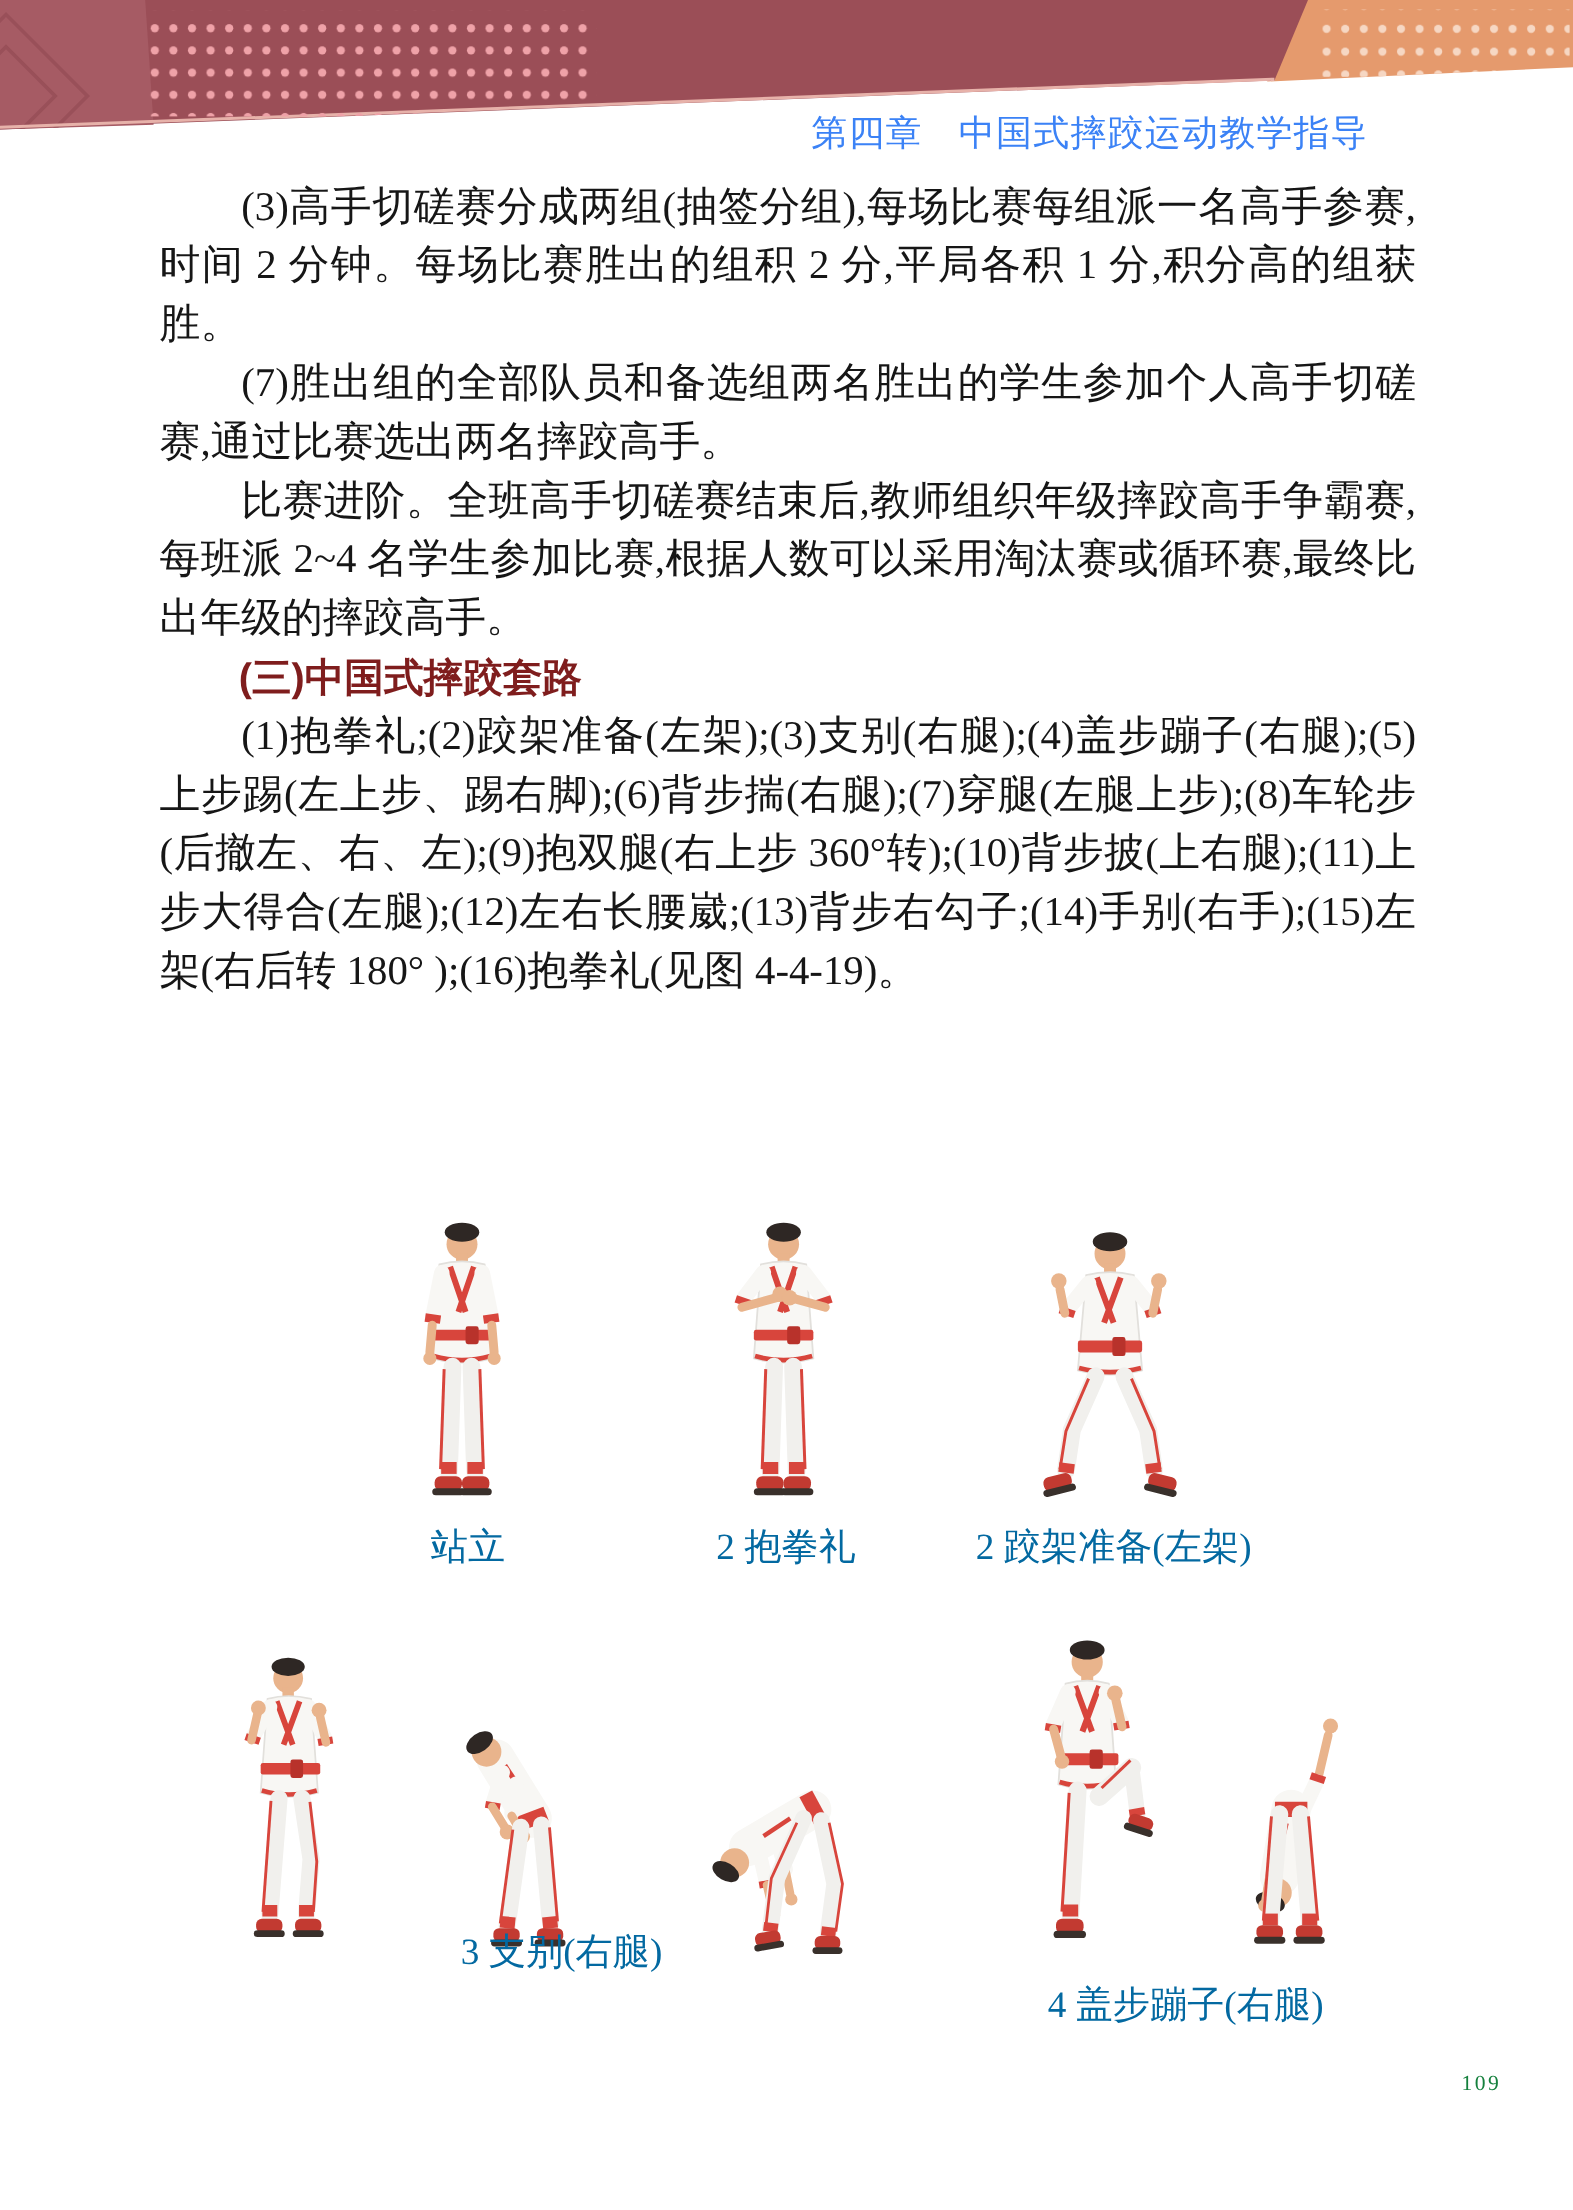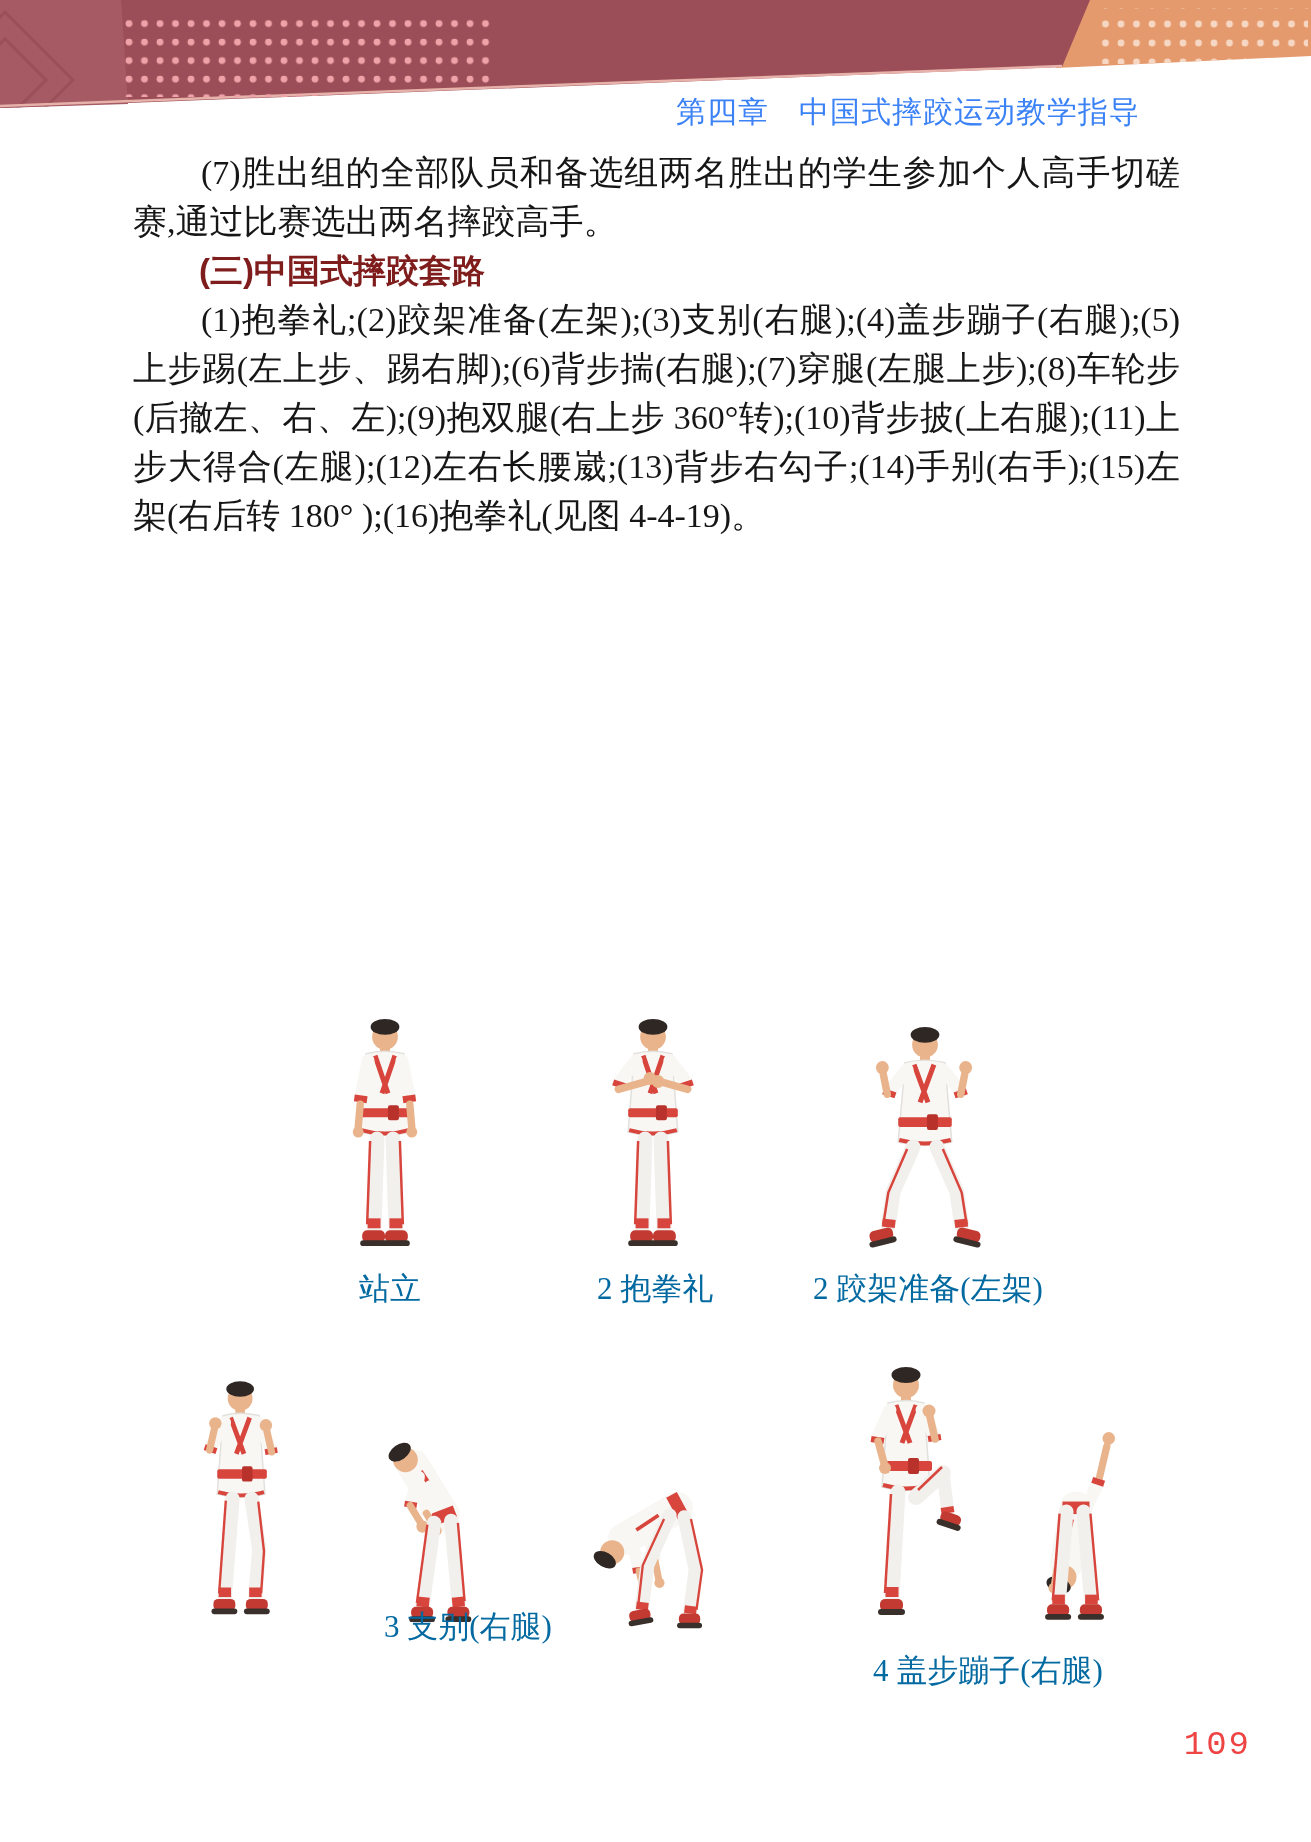--- a/index.html
+++ b/index.html
@@ -35,22 +35,22 @@
   .sleeve{stroke:#f8f7f4;stroke-width:13;stroke-linecap:round;fill:none}
   .cuff{stroke:#d8453c;stroke-width:13;stroke-linecap:butt;fill:none}
   .fore{stroke:#e9b48c;stroke-width:7.5;stroke-linecap:round;fill:none}
   .leg{stroke:#f1f0ed;stroke-width:15;stroke-linecap:round;fill:none}
   .legstripe{stroke:#d8453c;stroke-width:2.5;fill:none}
   .torso{stroke:#f8f7f4;stroke-width:34;stroke-linecap:round;fill:none}
   .shoe{fill:#c23a31}
   .sole{fill:#39302b}
 
   
-  .page-number{position:absolute;top:1726px;right:60px;font-size:34px;letter-spacing:2px;
-        color:#ef4444;font-family:Liberation Mono, monospace;}
+  .page-number{position:absolute;top:1726px;right:60px;font-size:18px;letter-spacing:2px;
+        color:#15803d;font-family:Liberation Serif, serif;}
 </style>
 </head>
 <body>
 
 <div class="page">
 
   <svg class="banner" viewBox="0 0 1311 115" aria-hidden="true">
     <defs>
       <pattern id="dotsA" width="15.5" height="18.5" patternUnits="userSpaceOnUse">
         <circle cx="5" cy="5" r="3.4" fill="#efa2a8"></circle>
@@ -78,21 +78,23 @@
     <path d="M0,106 L1062,66" stroke="#e7b2aa" stroke-width="2.5" fill="none"></path>
     <rect x="123" y="9" width="374" height="88" fill="url(#dotsA)" clip-path="url(#clipMaroon)"></rect>
     <rect x="1098" y="8" width="210" height="56" fill="url(#dotsB)" clip-path="url(#clipOrange)"></rect>
   </svg>
 
   <div class="header-title">
     <span>第四章</span><span class="gap"></span><span>中国式摔跤运动教学指导</span>
   </div>
 
   <div class="body-text">
+    <p>(3)高手切磋赛分成两组(抽签分组),每场比赛每组派一名高手参赛,时间 2 分钟。每场比赛胜出的组积 2 分,平局各积 1 分,积分高的组获胜。</p>
     <p>(7)胜出组的全部队员和备选组两名胜出的学生参加个人高手切磋赛,通过比赛选出两名摔跤高手。</p>
+    <p>比赛进阶。全班高手切磋赛结束后,教师组织年级摔跤高手争霸赛,每班派 2~4 名学生参加比赛,根据人数可以采用淘汰赛或循环赛,最终比出年级的摔跤高手。</p>
     <h3 class="sub-heading">(三)中国式摔跤套路</h3>
     <p>(1)抱拳礼;(2)跤架准备(左架);(3)支别(右腿);(4)盖步蹦子(右腿);(5)上步踢(左上步、踢右脚);(6)背步揣(右腿);(7)穿腿(左腿上步);(8)车轮步(后撤左、右、左);(9)抱双腿(右上步 360°转);(10)背步披(上右腿);(11)上步大得合(左腿);(12)左右长腰崴;(13)背步右勾子;(14)手别(右手);(15)左架(右后转 180° );(16)抱拳礼(见图 4-4-19)。</p>
   </div>
 
   <svg class="fig" style="left:330px;top:1012px;width:110px;height:248px" viewBox="0 0 110 250">
     <circle class="skin" cx="55" cy="25" r="13"></circle>
     <ellipse class="hair" cx="55" cy="15" rx="14.5" ry="8"></ellipse>
     <rect class="skin" x="50" y="33" width="10" height="9"></rect>
     <path class="jacket" d="M36,42 Q55,37 74,42 L80,121 Q55,128 30,121 Z"></path>
     <path class="trim" stroke-width="5" d="M45,44 L58,82 M65,44 L52,82"></path>

